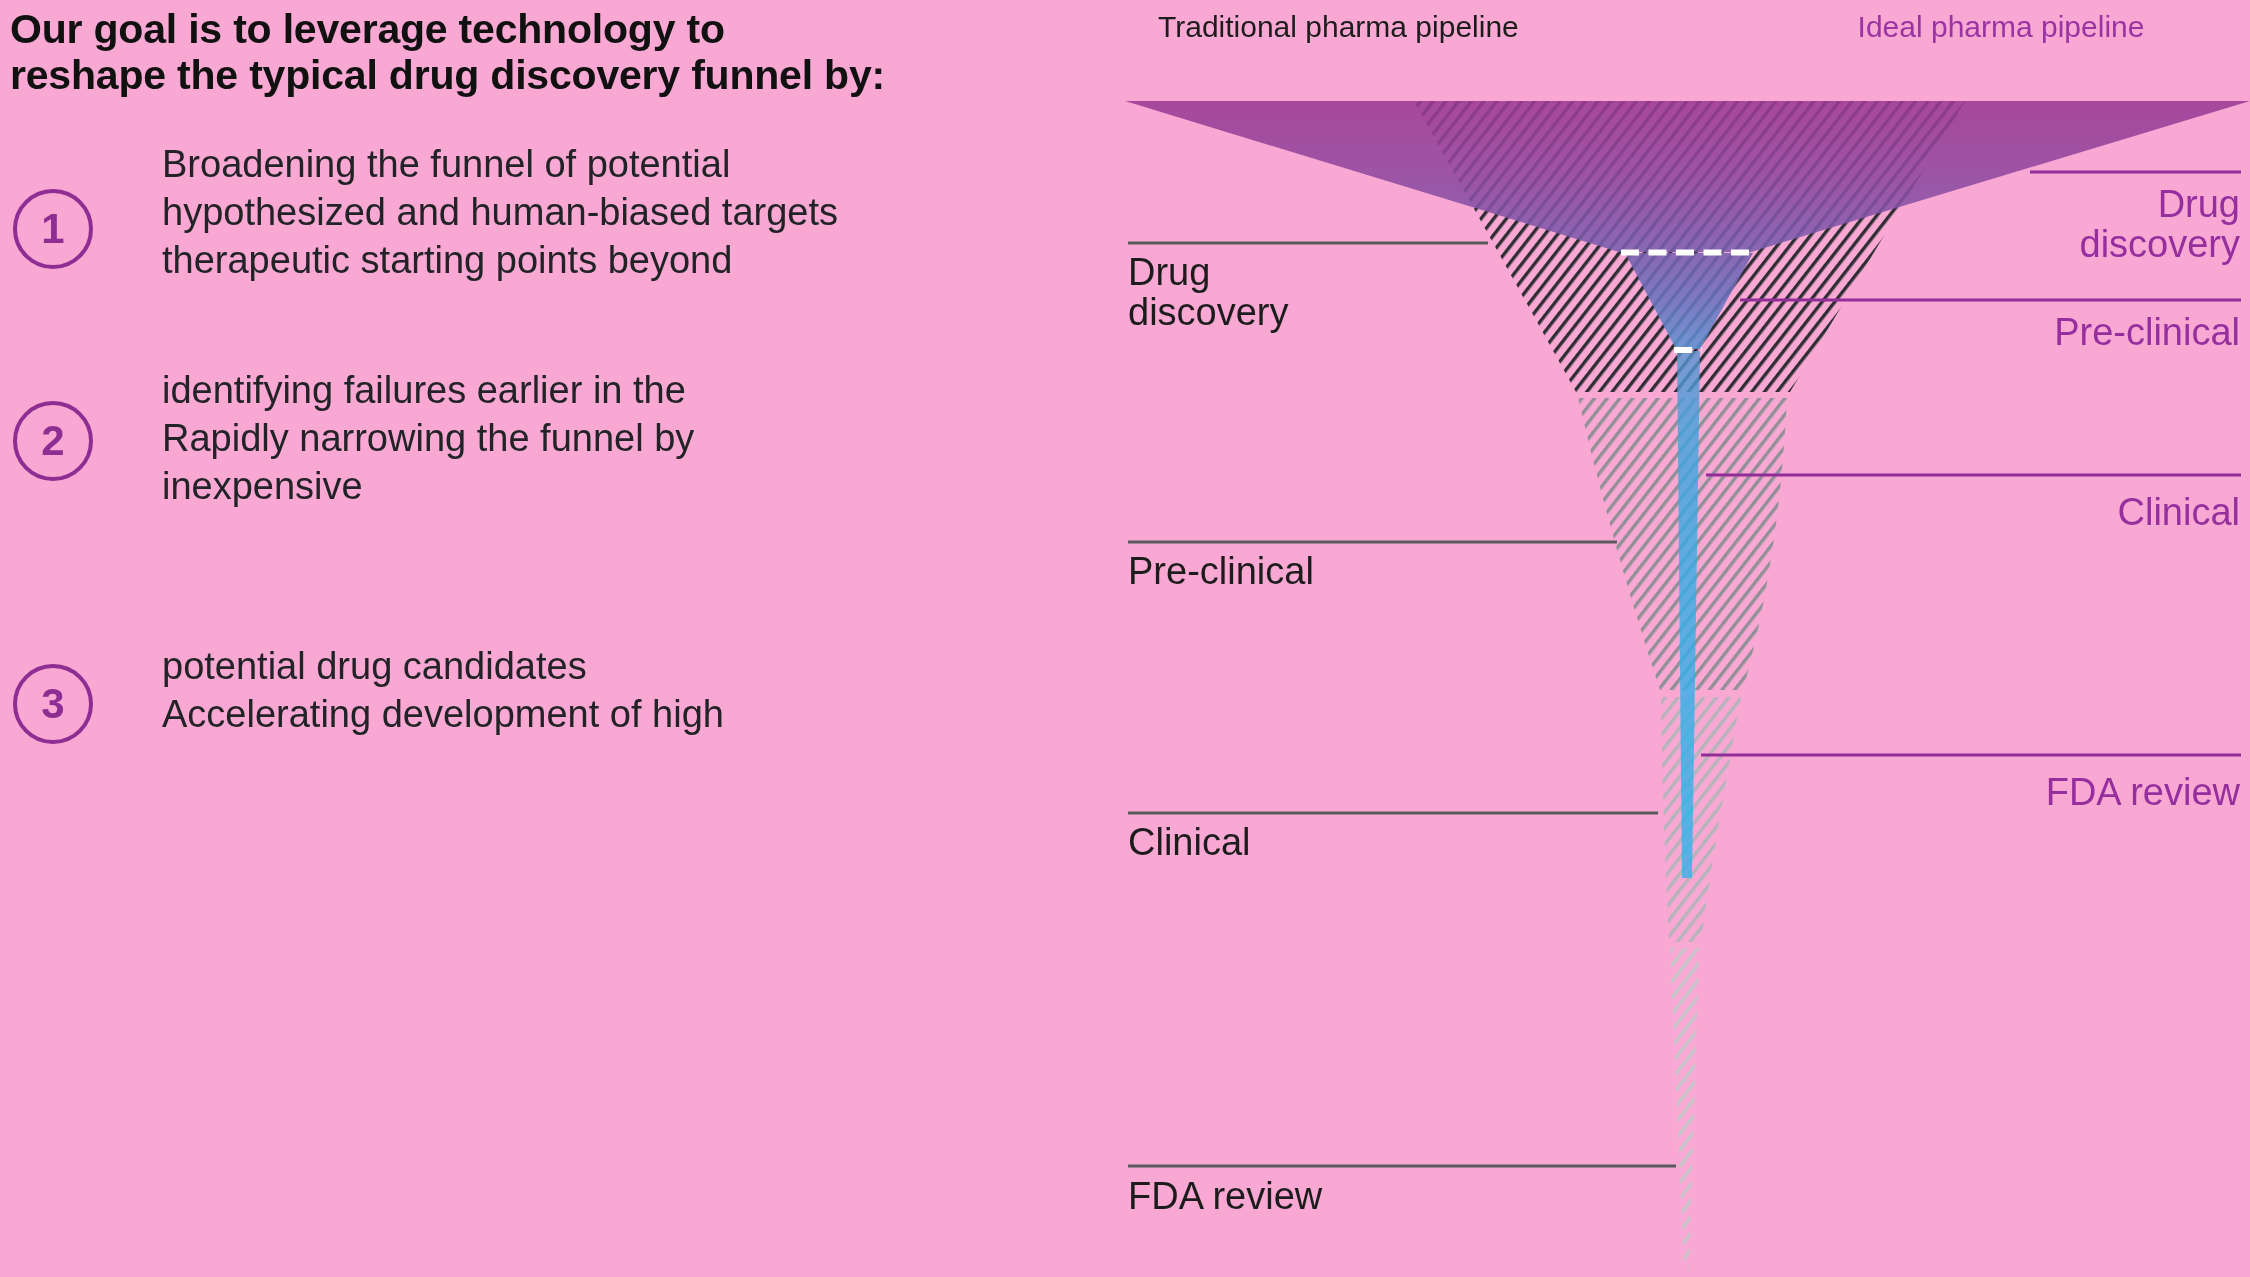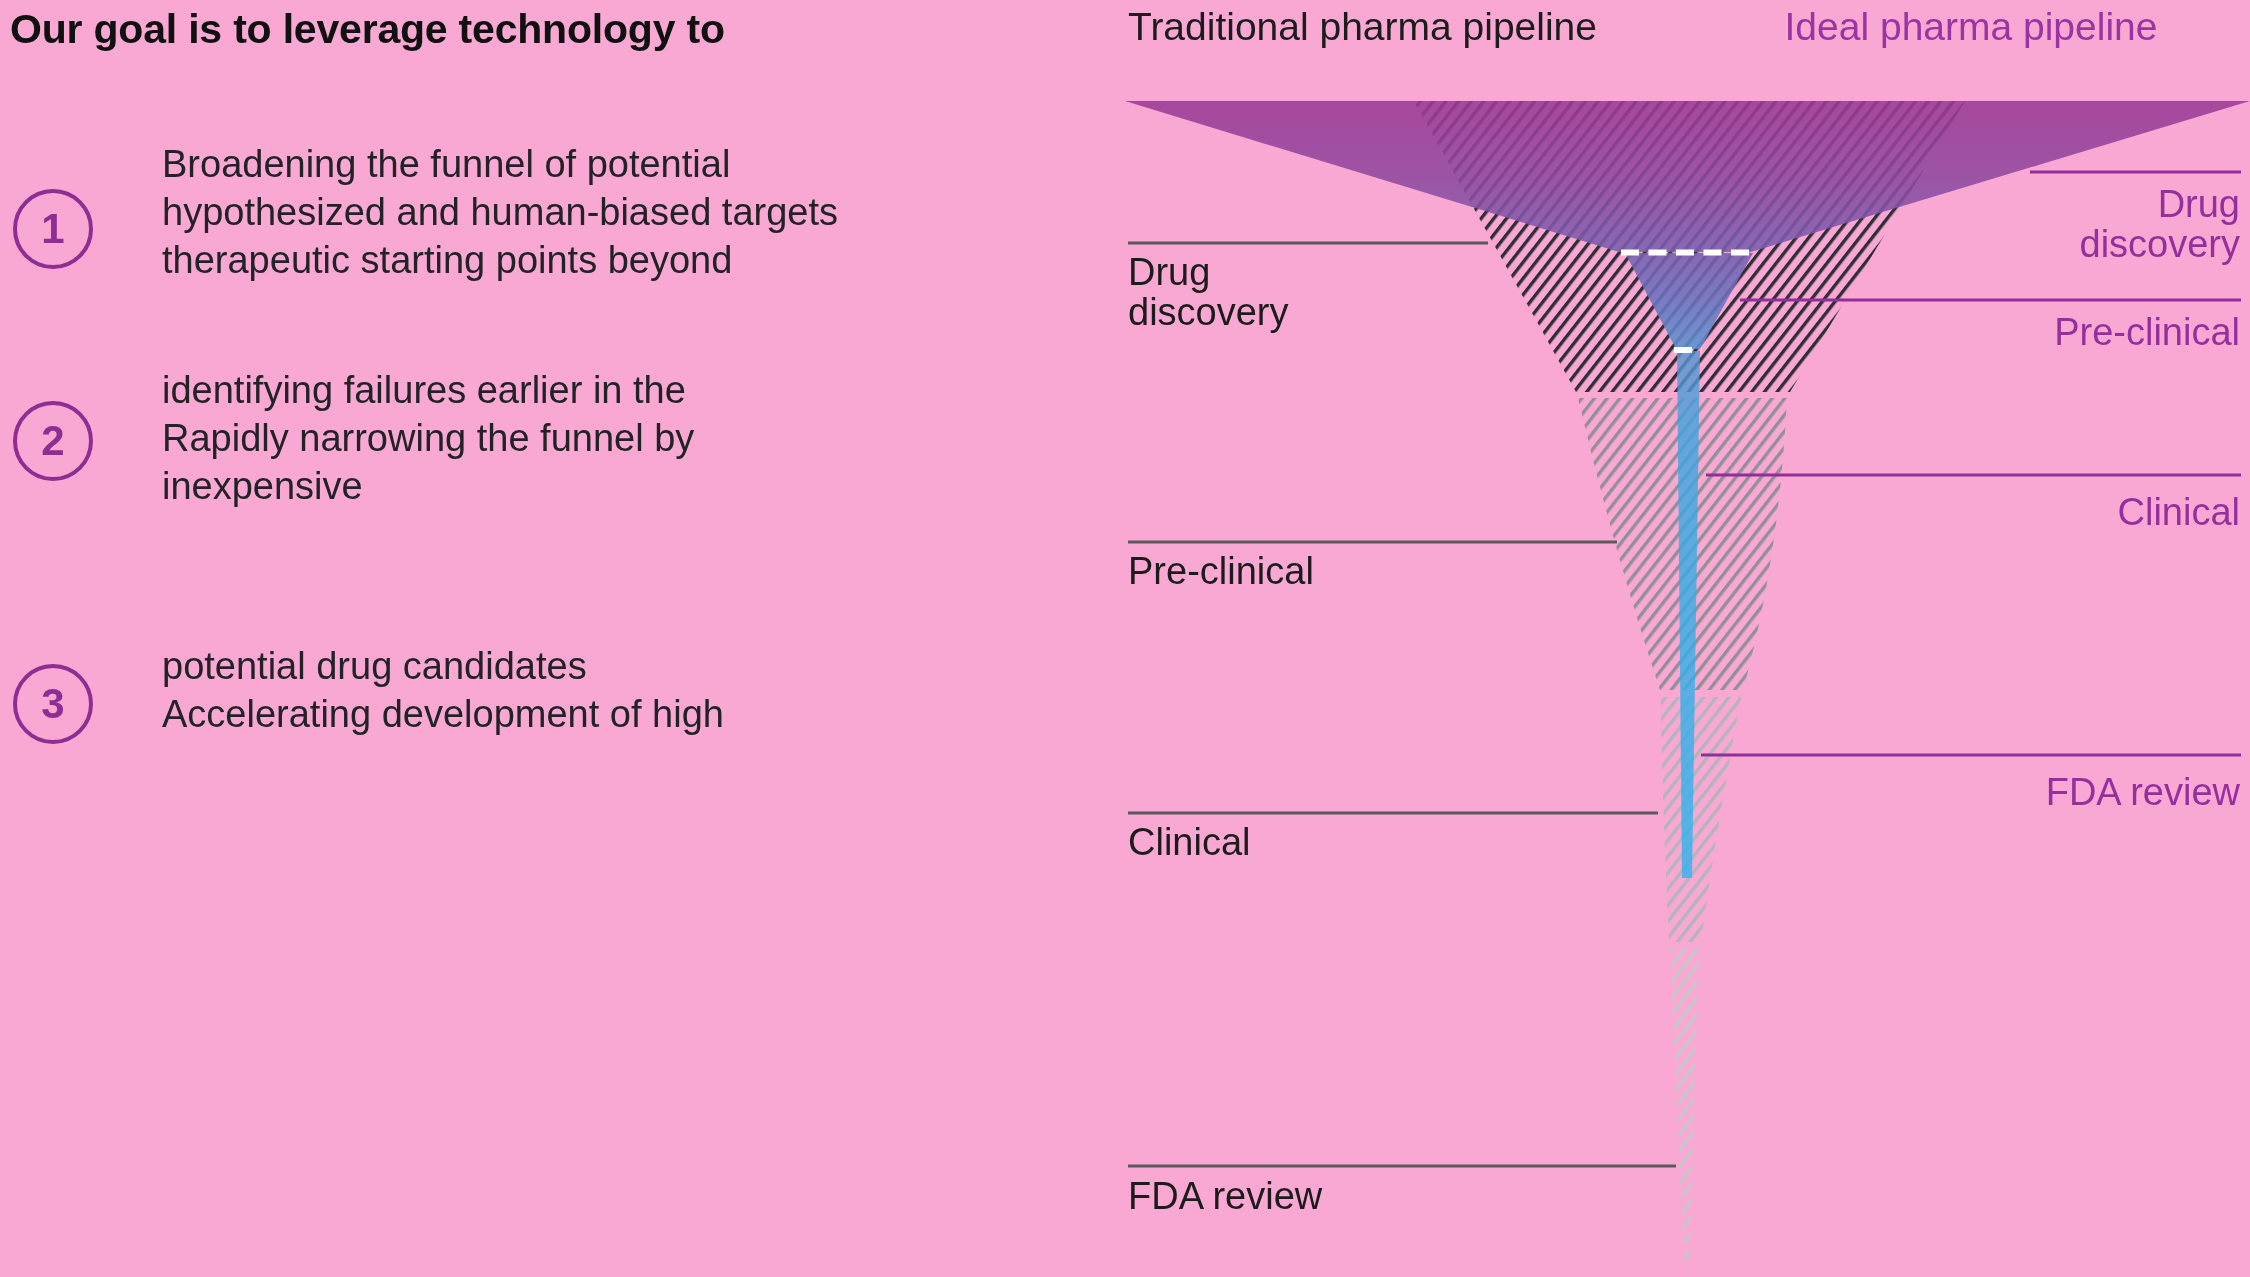--- a/index.html
+++ b/index.html
@@ -13,21 +13,21 @@
   .heading{left:10px;top:6px;width:980px;font-size:41px;line-height:46px;
            font-weight:bold;color:#111111;letter-spacing:-0.2px;}
   .goal-item-text{left:162px;width:800px;font-size:38px;line-height:48px;color:#222326;}
   .num-circle{left:13px;width:80px;height:80px;border:4px solid #8e2d92;border-radius:50%;
               display:flex;align-items:center;justify-content:center;
               font-size:42px;font-weight:bold;color:#8e2d92;box-sizing:border-box;}
   #circle-1{top:189px;} #circle-2{top:401px;} #circle-3{top:664px;}
   #item-text-1{top:140px;} #item-text-2{top:366px;} #item-text-3{top:642px;}
 
   
-  .pipe-header{top:4px;font-size:39px;line-height:46px;}
+  .pipe-header{top:4px;font-size:30px;line-height:46px;margin-left:30px;}
   #trad-header{left:1128px;color:#1c1c1c;}
   #ideal-header{left:1700px;width:542px;text-align:center;color:#9a34a2;}
 
   
   .stage-label-left{left:1128px;color:#1c1c1c;font-size:38px;line-height:40px;}
   .stage-label-right{width:540px;left:1700px;text-align:right;color:#962f9e;
                      font-size:38px;line-height:40px;}
   #trad-label-dd{top:252px;} #trad-label-pre{top:551px;}
   #trad-label-clin{top:822px;} #trad-label-fda{top:1176px;}
   #ideal-label-dd{top:184px;} #ideal-label-pre{top:312px;}
@@ -92,20 +92,21 @@
     <g stroke="#932d9a" stroke-width="3">
       <line x1="2030" y1="172" x2="2241" y2="172"></line>
       <line x1="1740" y1="300" x2="2241" y2="300"></line>
       <line x1="1706" y1="475" x2="2241" y2="475"></line>
       <line x1="1701" y1="755" x2="2241" y2="755"></line>
     </g>
   </svg>
 
   <div class="abs heading">
     <div>Our goal is to leverage technology to</div>
+    <div>reshape the typical drug discovery funnel by:</div>
   </div>
 
   <div id="circle-1" class="abs num-circle">
     <span>1</span>
   </div>
   <div id="item-text-1" class="abs goal-item-text">
     <div>Broadening the funnel of potential</div>
     <div>hypothesized and human-biased targets</div>
     <div>therapeutic starting points beyond</div>
   </div>

